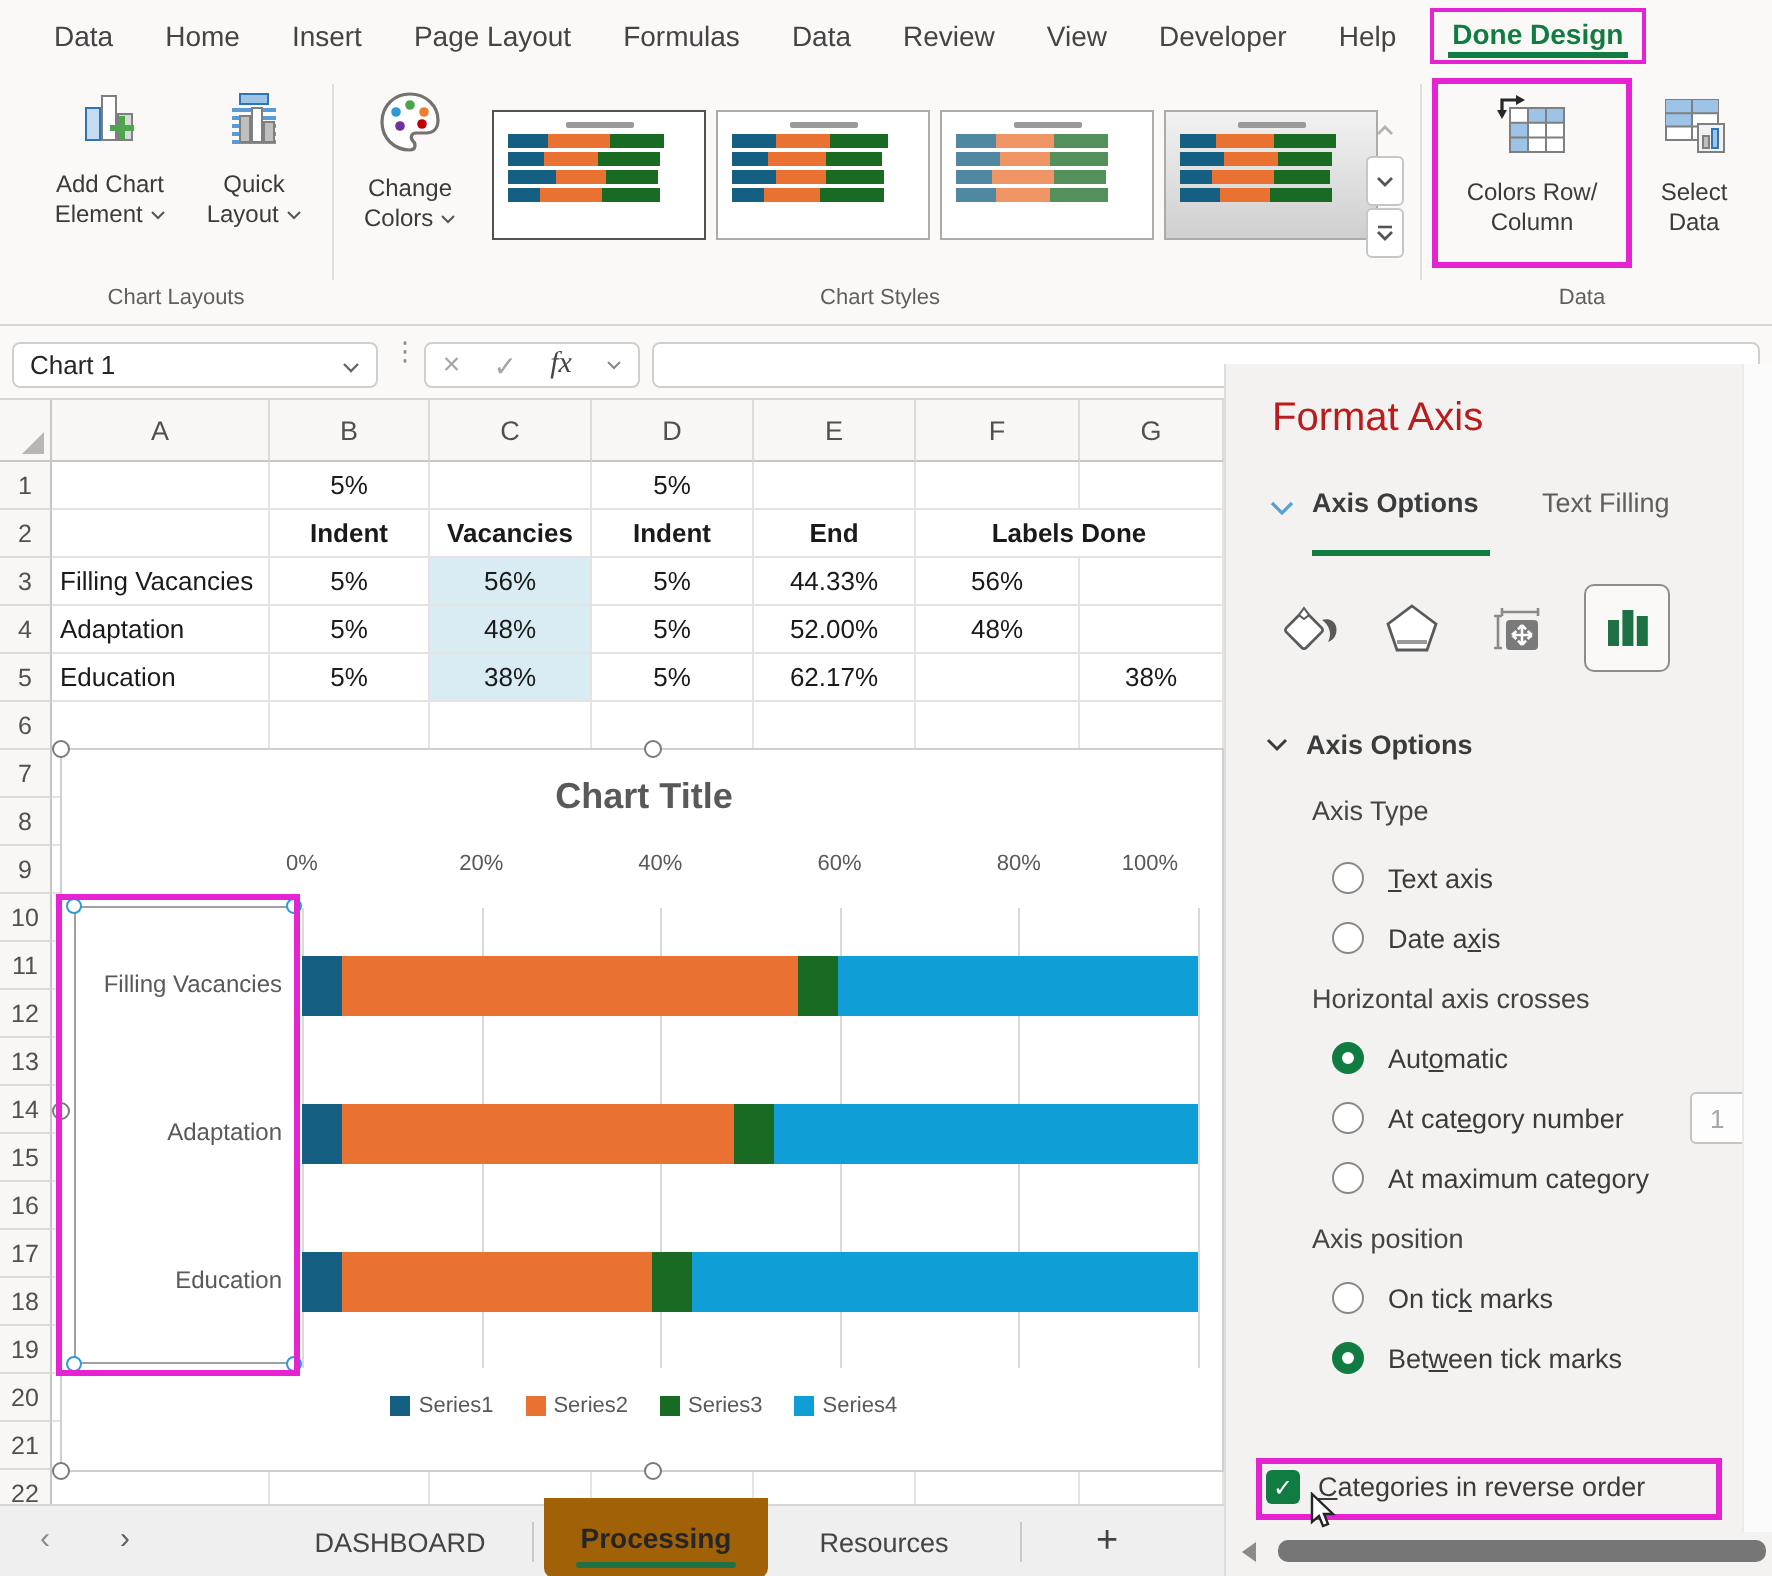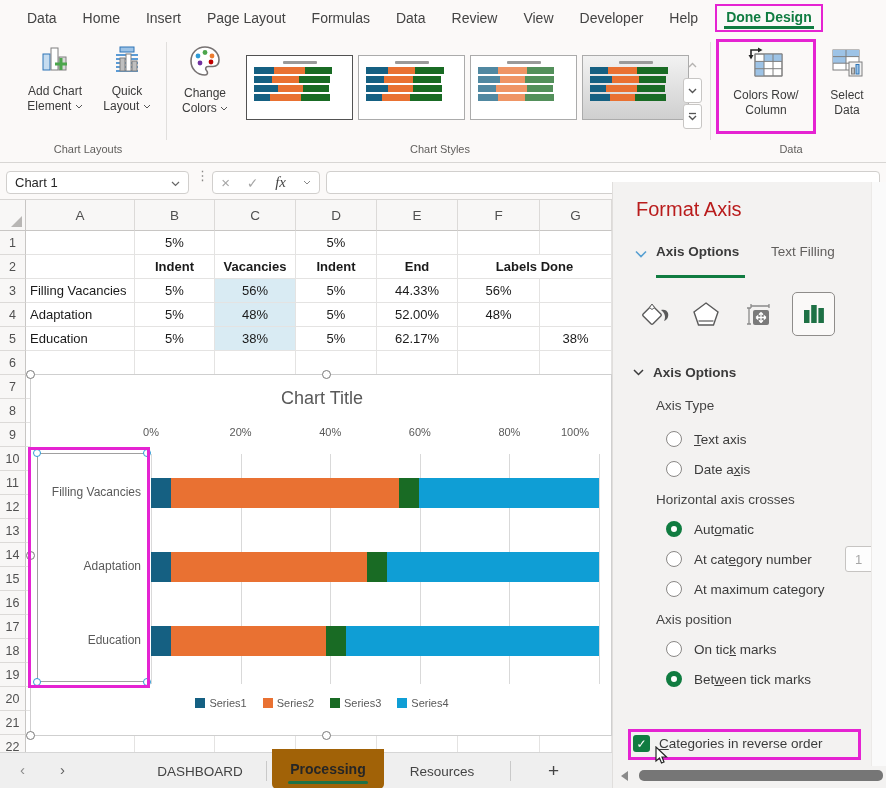--- a/index.html
+++ b/index.html
@@ -49,21 +49,21 @@
   .col-head { position:absolute; top:0; height:31px; background:#F8F7F6; border-right:1px solid #DCDAD8; border-bottom:1px solid #C8C6C4; display:flex; align-items:center; justify-content:center; font-size:13.5px; color:#505050; }
   .corner { position:absolute; left:0; top:0; width:26px; height:31px; background:#F8F7F6; border-right:1px solid #C8C6C4; border-bottom:1px solid #C8C6C4; }
   .corner::after { content:""; position:absolute; right:3px; bottom:3px; border-style:solid; border-width:0 0 11px 11px; border-color:transparent transparent #B8B6B4 transparent; }
   .row-head { position:absolute; left:0; width:26px; height:24px; background:#F8F7F6; border-right:1px solid #C8C6C4; border-bottom:1px solid #DCDAD8; display:flex; align-items:center; justify-content:center; font-size:12.5px; color:#505050; }
   .gcell { position:absolute; height:24px; border-right:1px solid #E4E3E2; border-bottom:1px solid #E4E3E2; font-size:13px; color:#1a1a1a; display:flex; align-items:center; justify-content:center; overflow:hidden; white-space:nowrap; }
   .gcell.left { justify-content:flex-start; padding-left:4px; }
   .gcell.b { font-weight:700; }
 
   
   .chart { position:absolute; left:30px; top:374px; width:582px; height:362px; background:#fff; border:1px solid #CFCFCF; z-index:2; }
-  .c-title { position:absolute; left:0; top:13px; width:582px; text-align:center; font-size:18px; color:#595959; }
+  .c-title { position:absolute; left:0; top:13px; width:582px; text-align:center; font-size:18px; color:#595959;font-weight:bold; }
   .c-tick { position:absolute; top:51px; width:60px; margin-left:-30px; text-align:center; font-size:11px; color:#595959; }
   .c-grid { position:absolute; top:79px; width:1px; height:230px; background:#D9D9D9; }
   .c-bar { position:absolute; height:30px; display:flex; }
   .c-seg { height:100%; }
   .c-legend { position:absolute; left:0; top:322px; width:582px; display:flex; justify-content:center; gap:16px; align-items:center; }
   .c-leg-item { display:flex; align-items:center; gap:4px; font-size:11px; color:#595959; }
   .c-leg-sw { width:10px; height:10px; display:inline-block; }
   .c-cat { position:absolute; left:12px; width:98px; text-align:right; font-size:12px; color:#595959; height:15px; line-height:15px; }
   .handle { position:absolute; width:9px; height:9px; border-radius:50%; background:#fff; border:1px solid #7A7A7A; z-index:3; }
   .sel-gray { position:absolute; left:37px; top:453px; width:111px; height:229px; border:1px solid #A0A0A0; z-index:3; }

